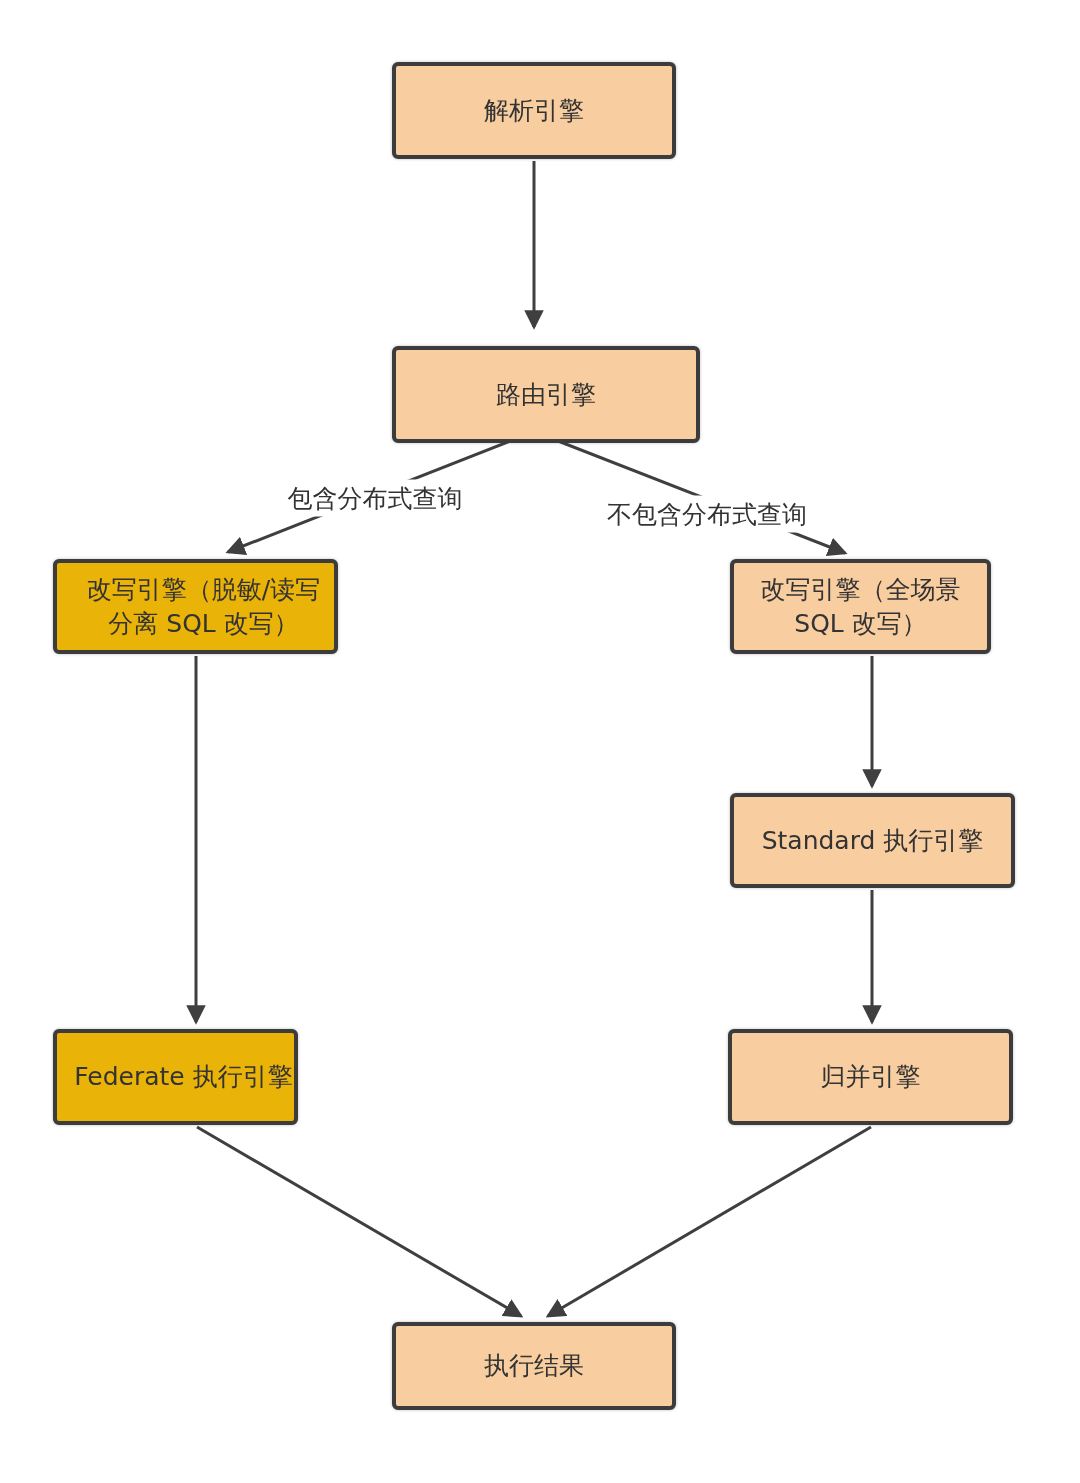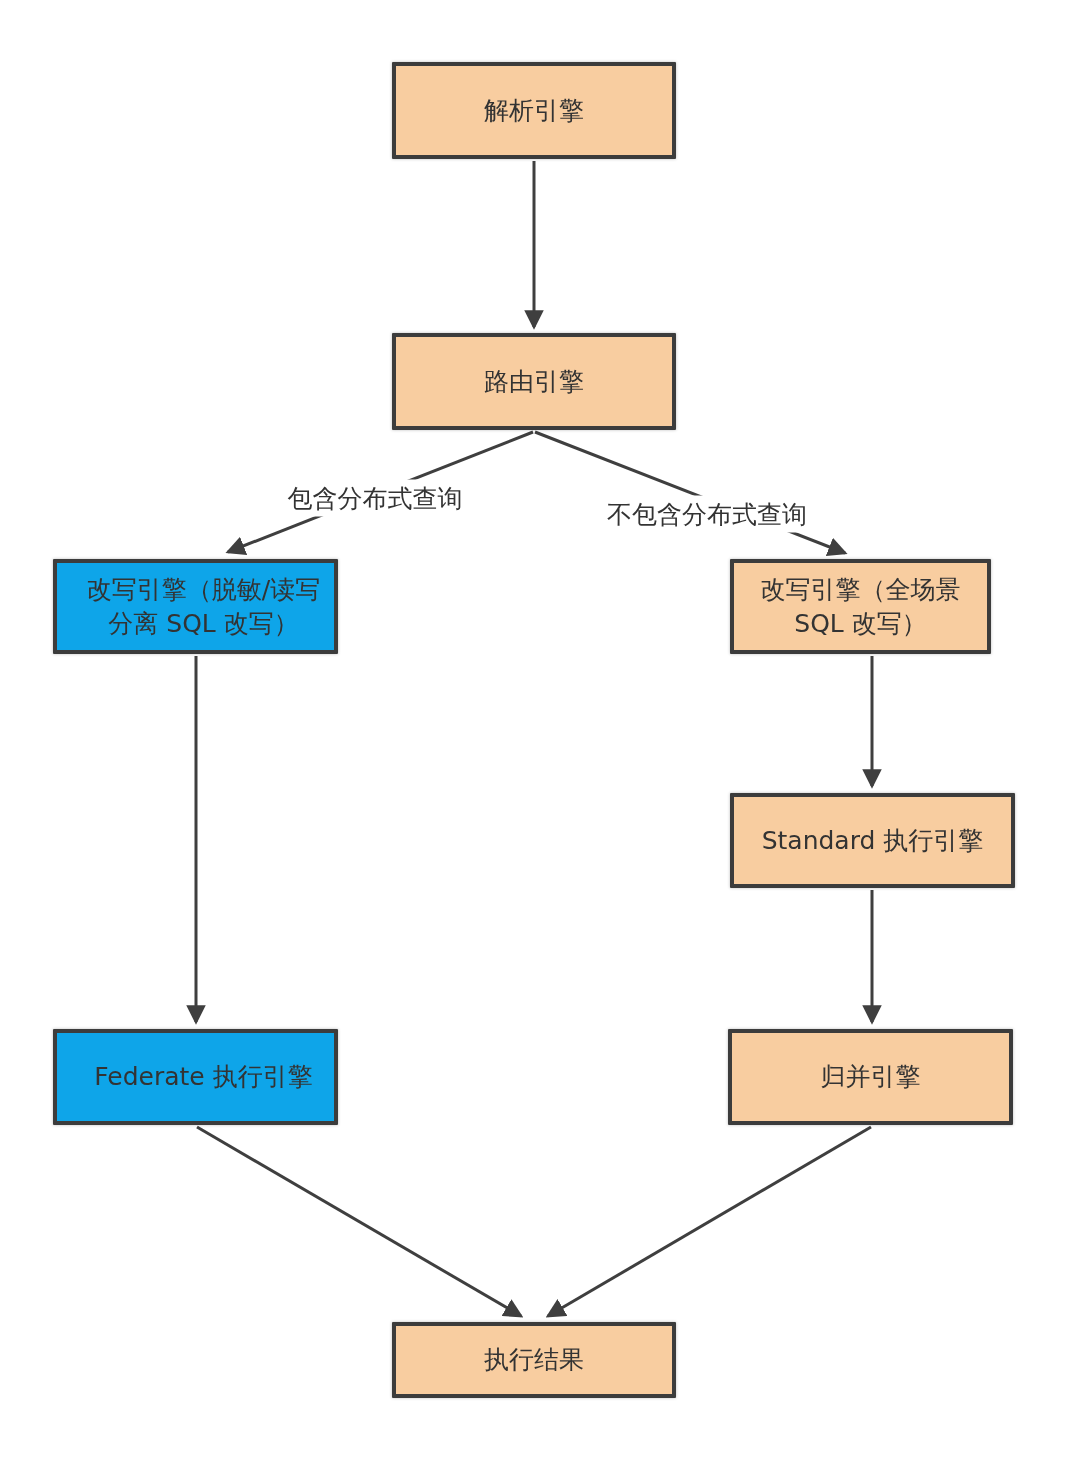--- a/index.html
+++ b/index.html
@@ -14,42 +14,42 @@
   .edges-layer {
     position: absolute;
     left: 0; top: 0;
     width: 1080px; height: 1483px;
     pointer-events: none;
   }
   .node {
     position: absolute;
     box-sizing: border-box;
     border: 4px solid #3c3c3c;
-    border-radius: 1px;
+    border-radius: 6px;
     display: flex;
     align-items: center;
     justify-content: center;
     text-align: center;
     font-size: 25px;
     line-height: 1.35;
     color: #333333;
     white-space: pre-line;
     box-shadow: 0 0 3px rgba(60,60,60,0.35);
   }
   .node.orange { background: #f8cda0; }
-  .node.blue   { background: #0ea5e9; padding-left: 16px; }
+  .node.blue   { background: #eab308; padding-left: 16px; }
 
   .node-parse    { left: 392px; top:  62px; width: 284px; height:  97px; }
-  .node-route    { left: 392px; top: 333px; width: 284px; height:  97px; }
+  .node-route    { left: 392px; top: 346px; width: 308px; height:  97px; }
   .node-rw-left  { left:  53px; top: 559px; width: 285px; height:  95px; }
   .node-rw-right { left: 730px; top: 559px; width: 261px; height:  95px; }
   .node-standard { left: 730px; top: 793px; width: 285px; height:  95px; justify-content: center; }
-  .node-federate { left:  53px; top: 1029px; width: 285px; height:  96px; }
+  .node-federate { left:  53px; top: 1029px; width: 245px; height:  96px; }
   .node-merge    { left: 728px; top: 1029px; width: 285px; height:  96px; }
-  .node-result   { left: 392px; top: 1322px; width: 284px; height:  76px; }
+  .node-result   { left: 392px; top: 1322px; width: 284px; height:  88px; }
 
   .edge-label {
     position: absolute;
     transform: translate(-50%, -50%);
     background: #ffffff;
     padding: 2px 6px;
     font-size: 25px;
     color: #333333;
     white-space: nowrap;
     text-align: right;

